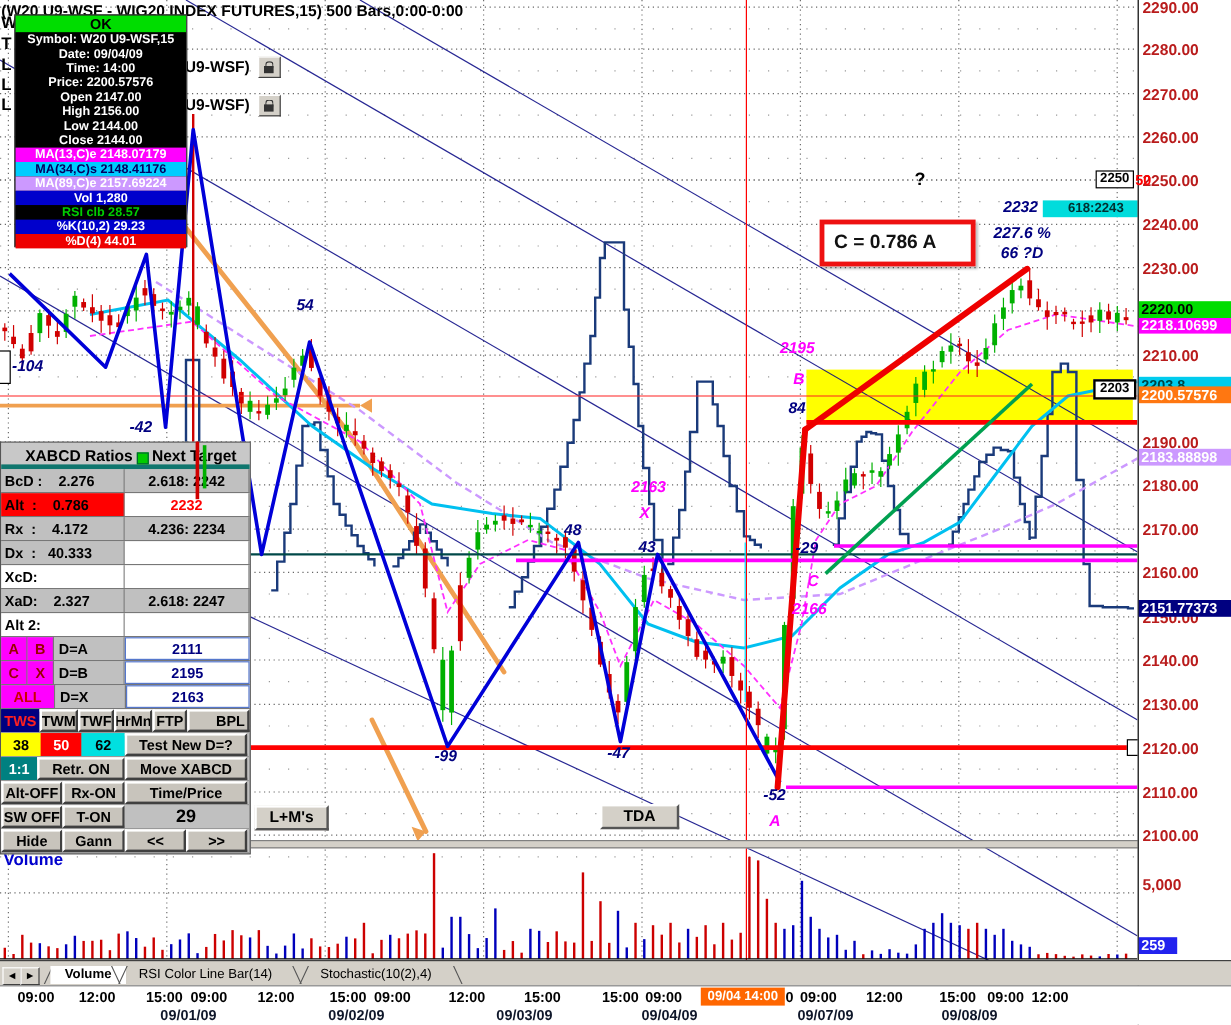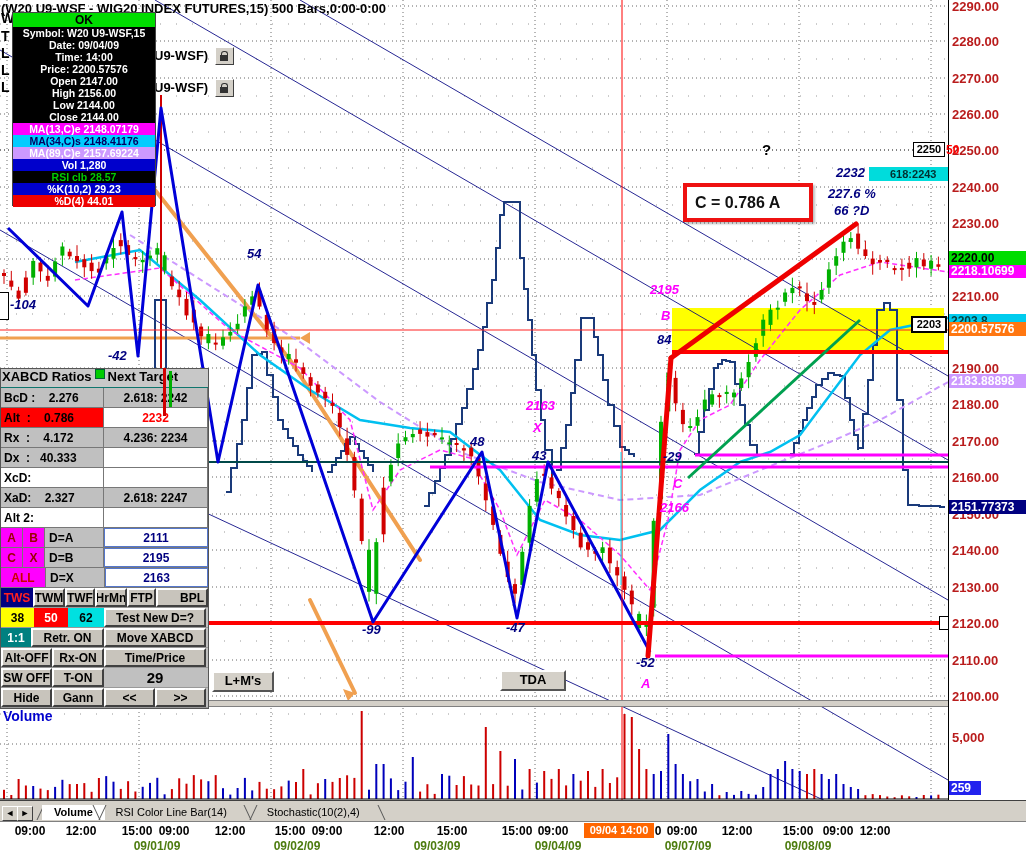--- a/index.html
+++ b/index.html
@@ -41,22 +41,22 @@
   #volume-title{position:absolute;left:3px;top:708px;font:bold 14px "Liberation Sans",sans-serif;color:#0000cc;z-index:4;}
   .ovl-candle{position:absolute;z-index:12;}
   
   #tooltip{position:absolute;left:12px;top:12px;width:142px;height:192px;background:#000;border:1px solid #444;
            z-index:10;display:flex;flex-direction:column;}
   #tooltip-header{background:#00dd00;color:#000;font:bold 12px "Liberation Sans",sans-serif;text-align:center;height:14px;line-height:14px;}
   .tt-row{flex:1;display:flex;align-items:center;justify-content:center;font:bold 10.5px "Liberation Sans",sans-serif;white-space:pre;}
   
   #panel{position:absolute;left:0;top:368px;width:207px;z-index:10;background:#c0c0c0;
          border:1px solid #555;font-family:"Liberation Sans",sans-serif;}
-  #panel-header{height:18px;display:flex;align-items:flex-start;font:bold 13px "Liberation Sans",sans-serif;
-                border-bottom:1px solid #0f766e;padding-left:1px;background:#c8c8c8;}
+  #panel-header{height:18px;display:flex;align-items:flex-end;font:bold 13px "Liberation Sans",sans-serif;
+                border-bottom:4px solid #0f766e;padding-left:20px;background:#c8c8c8;}
   #panel-legend-square{display:inline-block;width:8px;height:8px;background:#00cc00;border:1px solid #063;margin:0 3px;}
   .p-row{display:flex;height:19px;border-bottom:1px solid #777;}
   .p-cell{display:flex;align-items:center;font:bold 12px "Liberation Sans",sans-serif;color:#000;
           border-right:1px solid #777;overflow:hidden;white-space:pre;}
   .p-left{width:99px;padding-left:3px;background:#c0c0c0;}
   .p-right{flex:1;justify-content:center;background:#c0c0c0;}
   .p-btn{display:flex;align-items:center;justify-content:center;font:bold 12px "Liberation Sans",sans-serif;
          background:#c8c4bc;border-top:2px solid #fff;border-left:2px solid #fff;border-right:2px solid #404040;border-bottom:2px solid #404040;
          color:#000;overflow:hidden;white-space:nowrap;}
   
@@ -73,21 +73,21 @@
   .tab-arrow{position:absolute;top:1px;width:14px;height:13px;background:#d4d0c8;
              border-top:1px solid #fff;border-left:1px solid #fff;border-right:1px solid #404040;border-bottom:1px solid #404040;
              font:9px "Liberation Sans",sans-serif;text-align:center;line-height:13px;color:#000;}
   .tab{position:absolute;top:0;height:15px;font:11px "Liberation Sans",sans-serif;color:#000;
        padding:0 12px;line-height:15px;}
   .tab-sep{position:absolute;top:0;width:1px;height:15px;background:#555;transform:skewX(-25deg);}
   .tab-sep2{position:absolute;top:0;width:1px;height:15px;background:#555;transform:skewX(25deg);}
   #timeaxis{position:absolute;left:0;top:821px;width:1026px;height:33px;background:#fff;z-index:7;
             border-top:1px solid #808080;}
   .time-tick{position:absolute;top:2px;font:bold 12px "Liberation Sans",sans-serif;color:#000;transform:translateX(-50%);white-space:nowrap;}
-  .date-lbl{position:absolute;top:17px;font:bold 12px "Liberation Sans",sans-serif;color:#4d7c0f;transform:translateX(-50%);white-space:nowrap;}
+  .date-lbl{position:absolute;top:17px;font:bold 12px "Liberation Sans",sans-serif;color:#0f172a;transform:translateX(-50%);white-space:nowrap;}
   #time-highlight{position:absolute;top:1px;left:584px;width:70px;height:15px;background:#f60;color:#fff;
                   font:bold 11px "Liberation Sans",sans-serif;text-align:center;line-height:15px;z-index:8;}
 </style>
 </head>
 <body>
 
 <div id="root">
 
   <div id="chart">
     <div id="svgwrap"><svg width="948" height="800" viewBox="0 0 948 800" xmlns="http://www.w3.org/2000/svg">

